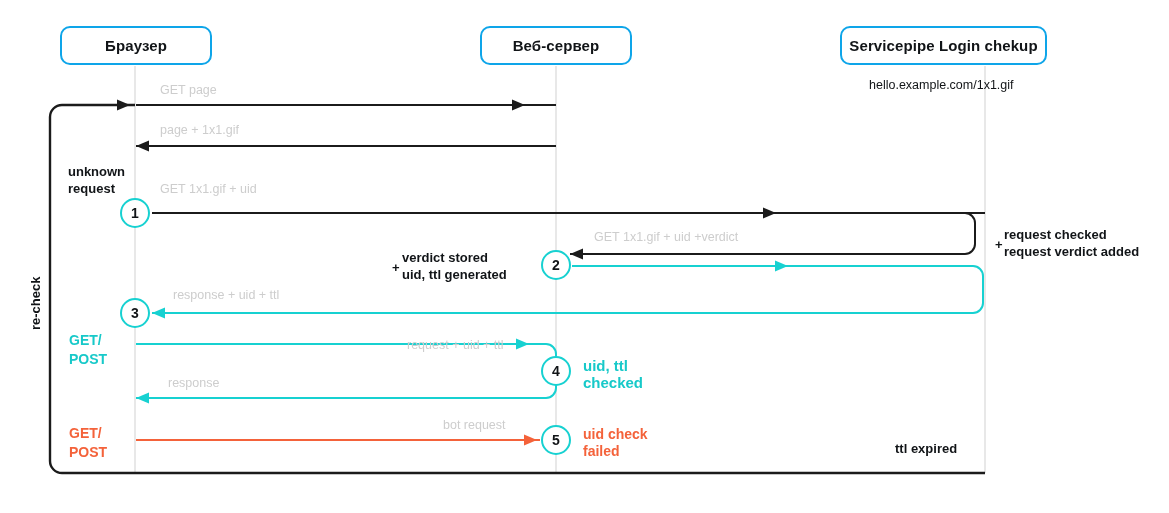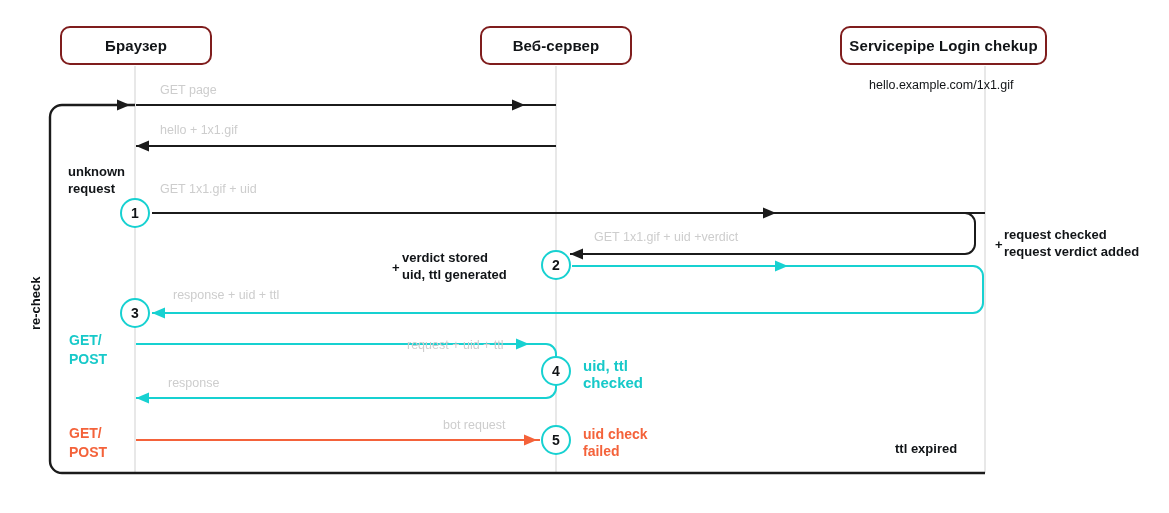--- a/index.html
+++ b/index.html
@@ -22,21 +22,21 @@
     position: absolute;
     left: 0;
     top: 0;
     width: 1169px;
     height: 513px;
     pointer-events: none;
   }
   .actor-box {
     position: absolute;
     box-sizing: border-box;
-    border: 2px solid #7f1d1d;
+    border: 2px solid #0ea5e9;
     border-radius: 10px;
     background: #ffffff;
     display: flex;
     align-items: center;
     justify-content: center;
     font-size: 15px;
     font-weight: 700;
     color: #111417;
     letter-spacing: 0.1px;
   }
@@ -180,21 +180,21 @@
   </div>
 
   <div class="actor-box" style="left:840px; top:26px; width:207px; height:39px;">
     <span>Servicepipe Login chekup</span>
   </div>
 
   <div class="txt note-url" style="left:869px; top:78px;">hello.example.com/1x1.gif</div>
 
   <div class="txt msg-label" style="left:160px; top:83px;">GET page</div>
 
-  <div class="txt msg-label" style="left:160px; top:123px;">hello + 1x1.gif</div>
+  <div class="txt msg-label" style="left:160px; top:123px;">page + 1x1.gif</div>
 
   <div class="txt msg-label" style="left:160px; top:182px;">GET 1x1.gif + uid</div>
 
   <div class="txt msg-label" style="left:594px; top:230px;">GET 1x1.gif + uid +verdict</div>
 
   <div class="txt msg-label" style="left:173px; top:288px;">response + uid + ttl</div>
 
   <div class="txt msg-label" style="left:407px; top:338px;">request + uid + ttl</div>
 
   <div class="txt msg-label" style="left:168px; top:376px;">response</div>

